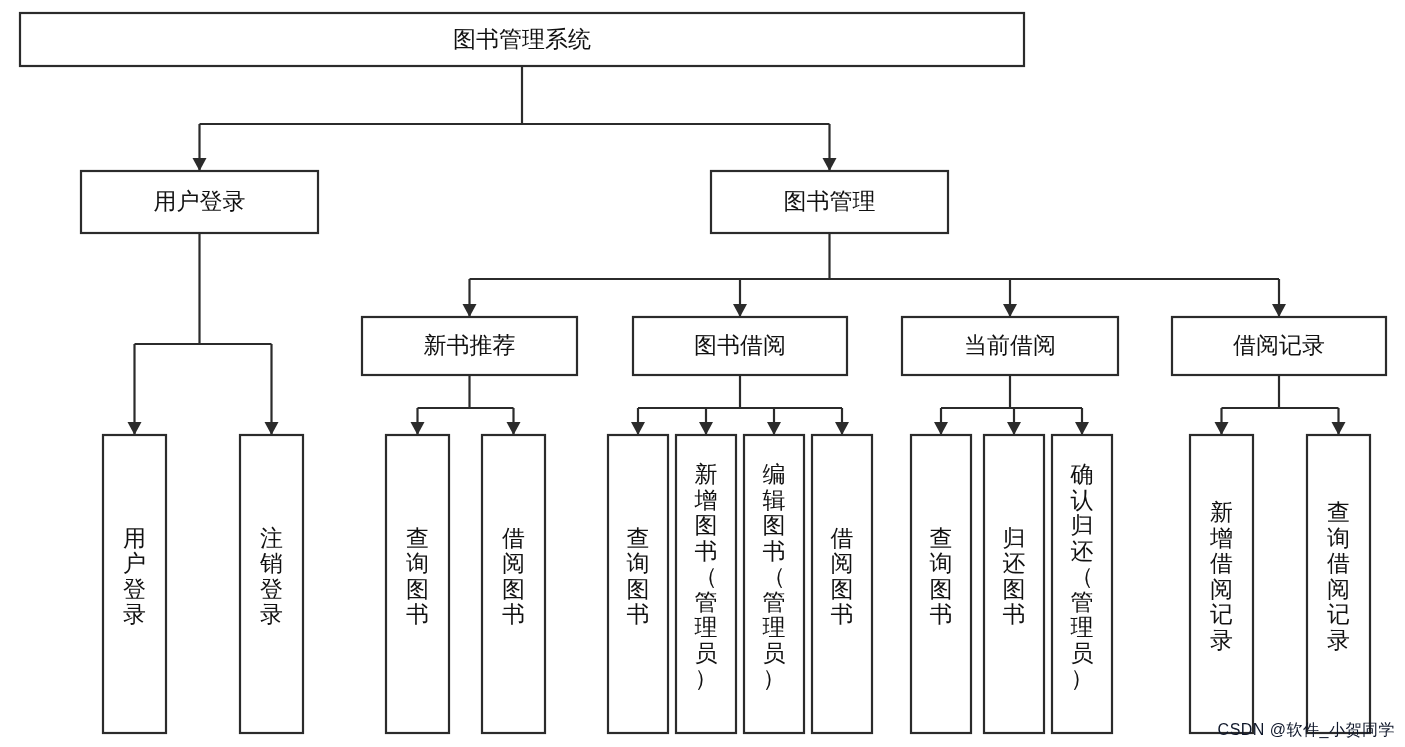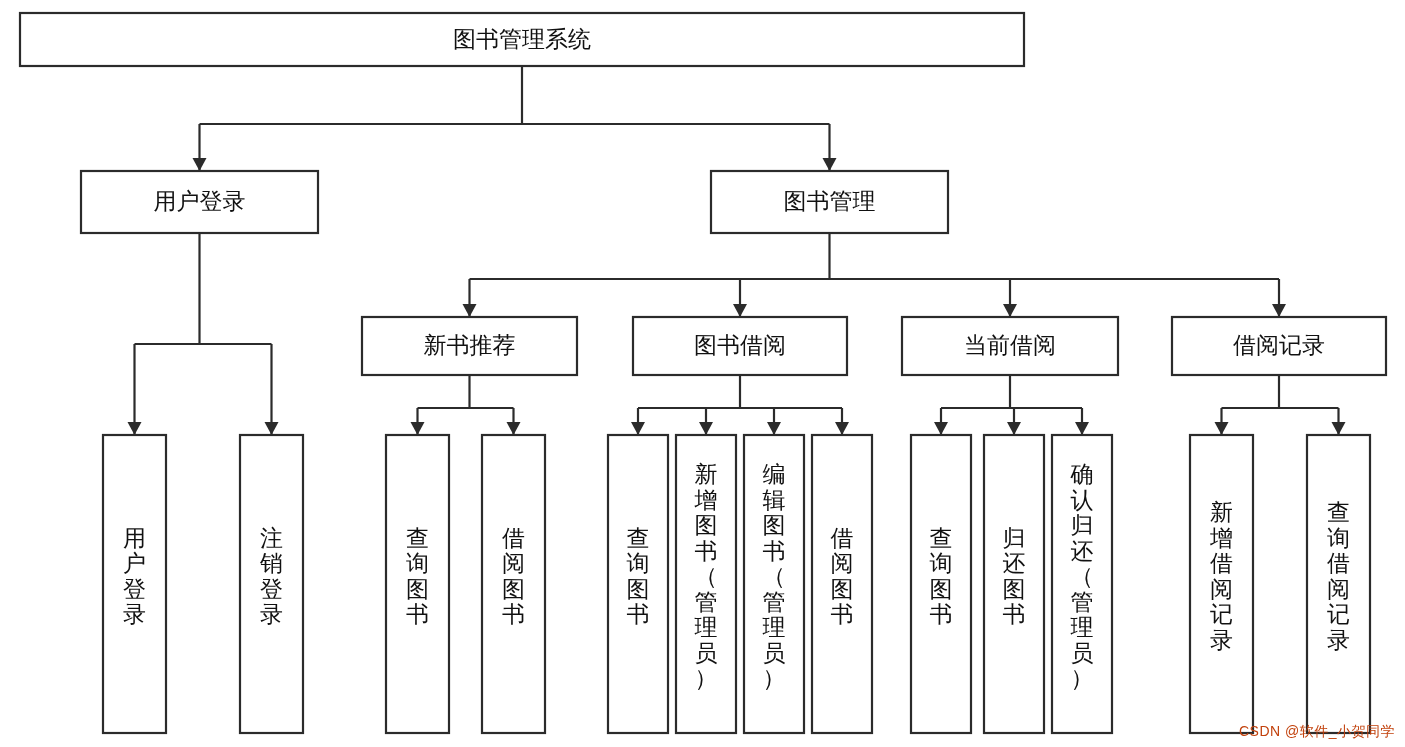--- a/index.html
+++ b/index.html
@@ -52,22 +52,22 @@
   }
   .arrow-head {
     fill: #2b2b2b;
     stroke: none;
   }
   .watermark {
     position: absolute;
     right: 10px;
     bottom: 6px;
     font-family: "Liberation Sans", "DejaVu Sans", sans-serif;
-    font-size: 14px;
-    color: #c2410c;
+    font-size: 16px;
+    color: #0f172a;
     letter-spacing: 0.5px;
     white-space: nowrap;
     pointer-events: none;
   }
 </style>
 </head>
 <body>
 
 <div id="diagram-root">
   <svg class="diagram-canvas" id="diagram-svg" viewBox="0 0 1405 747" xmlns="http://www.w3.org/2000/svg">

